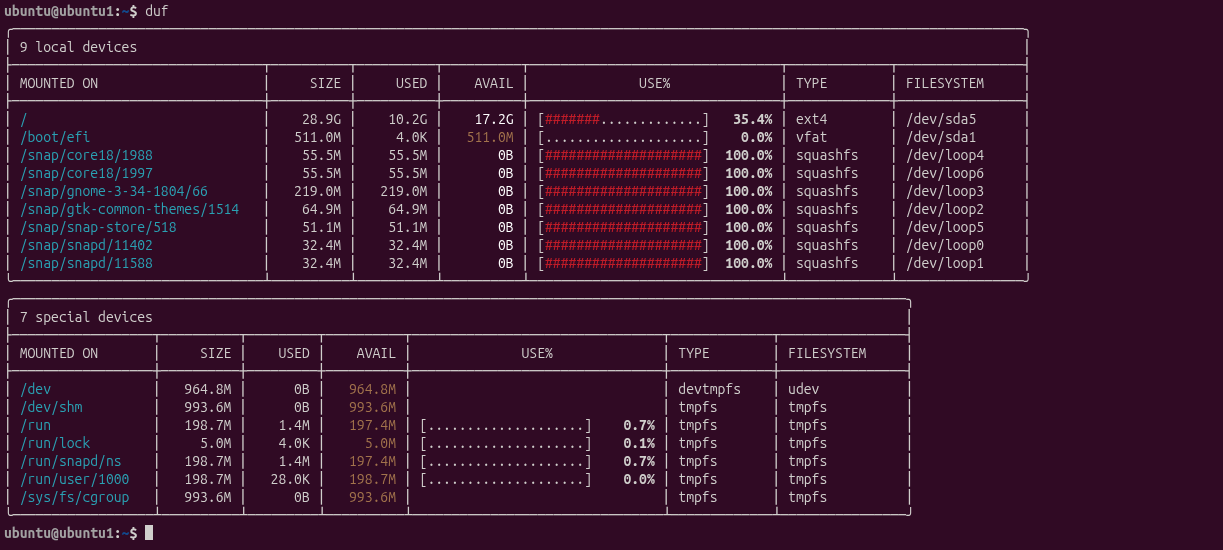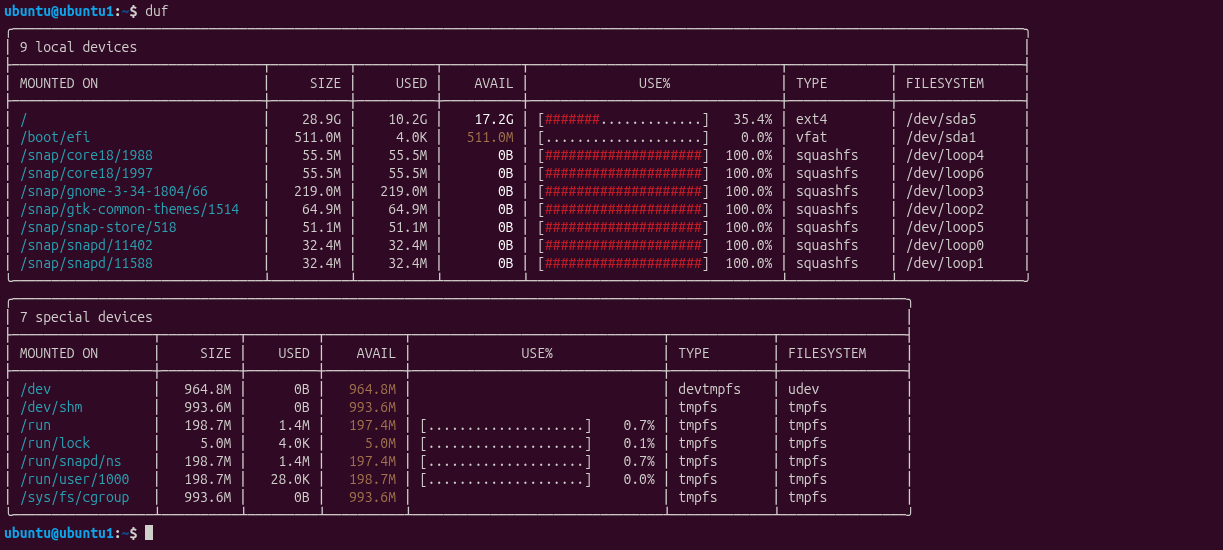--- a/index.html
+++ b/index.html
@@ -11,32 +11,32 @@
     font-size: 14px;
     line-height: 18px;
     width: 1223px;
     height: 550px;
     overflow: hidden;
   }
   .term {
     padding: 2px 4px 0 4px;
     white-space: pre;
   }
-  .prompt-user   { color: #0ea5e9; font-weight: bold; }
+  .prompt-user   { color: #a3a3a3; font-weight: bold; }
   .prompt-colon  { color: #d0cfcc; font-weight: bold; }
   .prompt-path   { color: #12488b; font-weight: bold; }
   .border        { color: #d0cfcc; }
   .header-txt    { color: #d0cfcc; }
   .mount         { color: #2aa1b3; }
   .avail-ok      { color: #ffffff; }
   .avail-warn    { color: #a2734c; }
   .bar-fill      { color: #c01c28; }
   .bar-dot       { color: #d0cfcc; }
   .bar-bracket   { color: #d0cfcc; }
-  .pct           { color: #d0cfcc; }
+  .pct           { color: #d0cfcc; font-weight: bold; }
   .cursor {
     display:inline-block;
     width: 8px;
     height: 15px;
     background:#d0cfcc;
     vertical-align: -2px;
   }
 </style>
 </head>
 <body>

